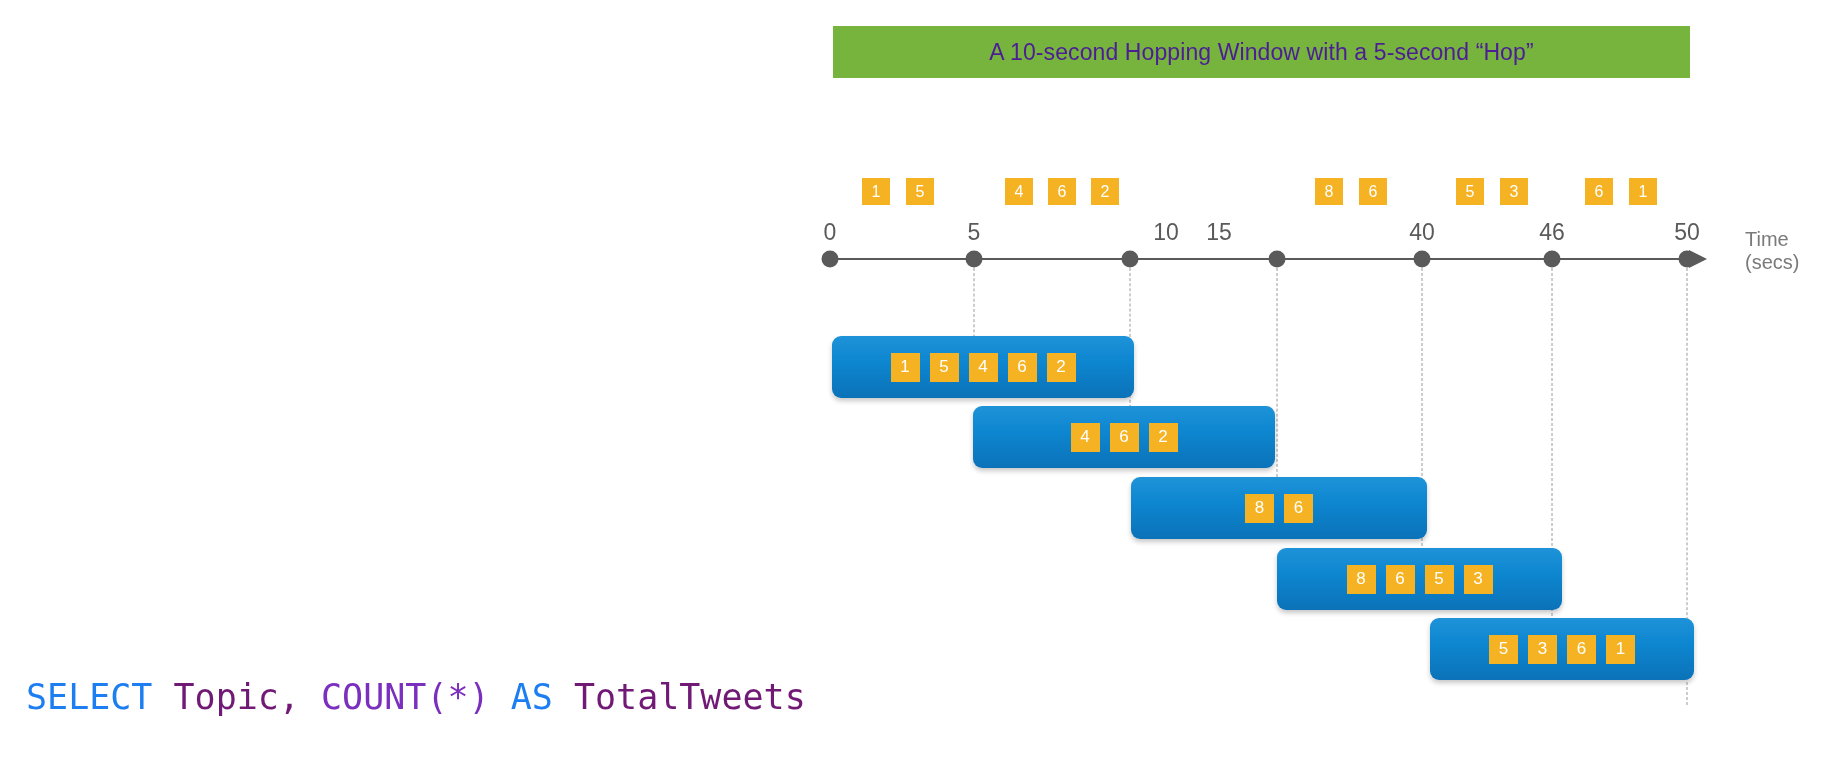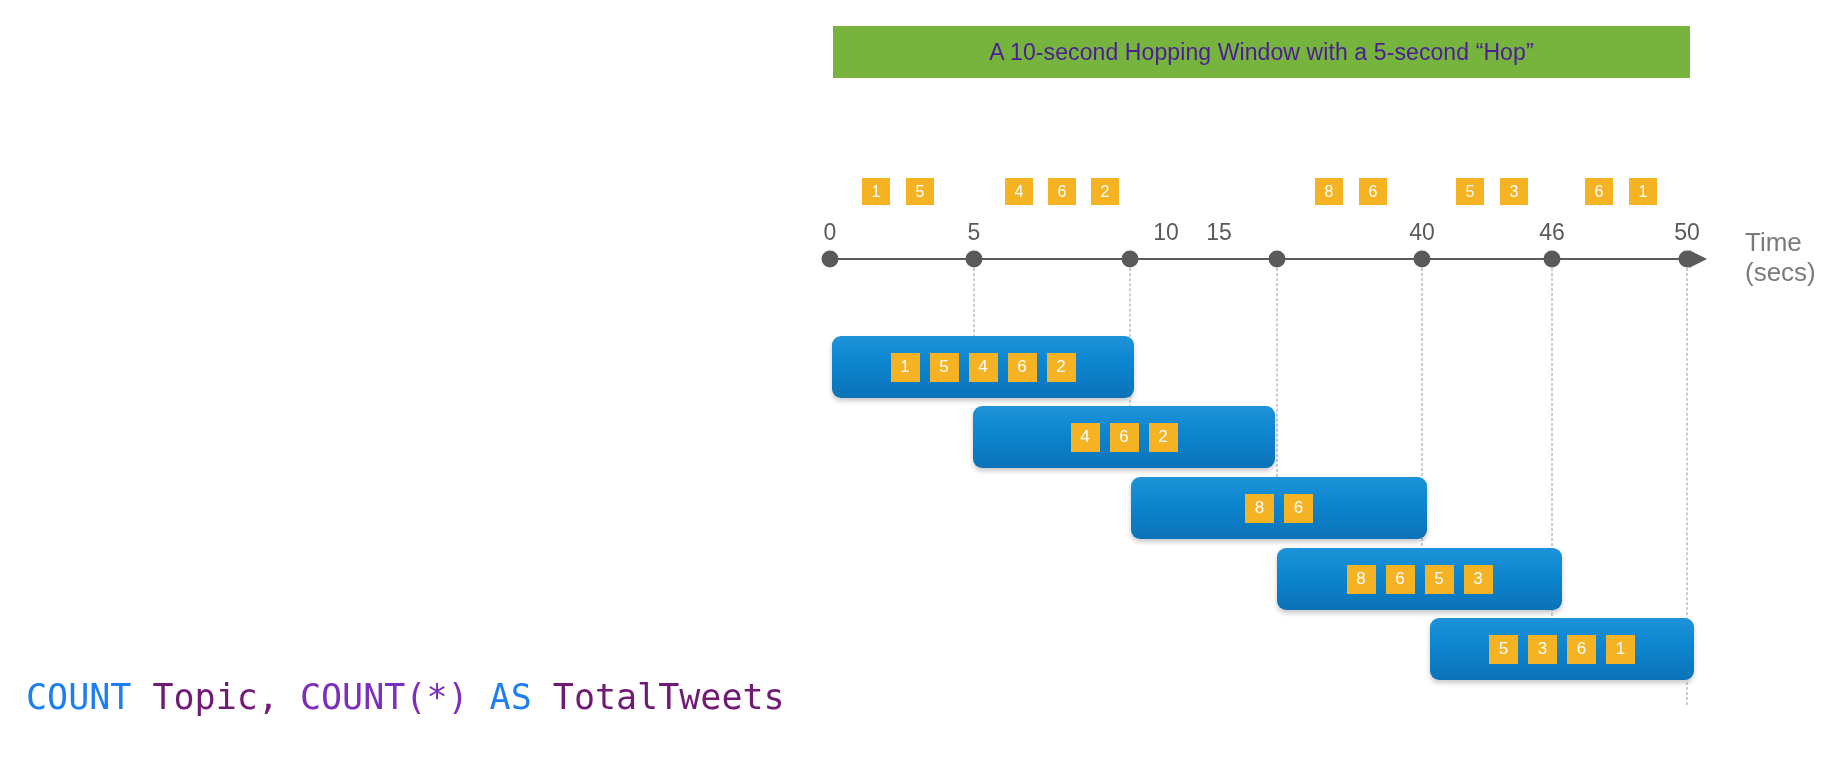--- a/index.html
+++ b/index.html
@@ -103,21 +103,21 @@
     position: absolute;
     width: 0;
     border-left: 1px dashed #9a9a9a;
     top: 268px;
     transform: translateX(-0.5px);
   }
   .time-label {
     position: absolute;
     left: 1745px;
     top: 228px;
-    font-size: 26px;
+    font-size: 20px;
     color: #7a7a7a;
     line-height: 1.15;
     font-family: "Liberation Sans", sans-serif;
   }
 
   
   .event-chip {
     position: absolute;
     width: 28px;
     height: 27px;
@@ -266,18 +266,18 @@
             <div class="window-chip">5</div>
             <div class="window-chip">3</div>
             <div class="window-chip">6</div>
             <div class="window-chip">1</div>
           </div>
         </div>
       </div>
   </div>
 
   <div class="sql-block">
-    <div id="sql-line1"><span class="kw">COUNT </span><span class="ident">Topic, </span><span class="fn">COUNT(*)</span><span class="ident"> </span><span class="kw">AS</span><span class="ident"> TotalTweets</span></div>
+    <div id="sql-line1"><span class="kw">SELECT </span><span class="ident">Topic, </span><span class="fn">COUNT(*)</span><span class="ident"> </span><span class="kw">AS</span><span class="ident"> TotalTweets</span></div>
     
     
   </div>
 
 </div>
 
 </body></html>

